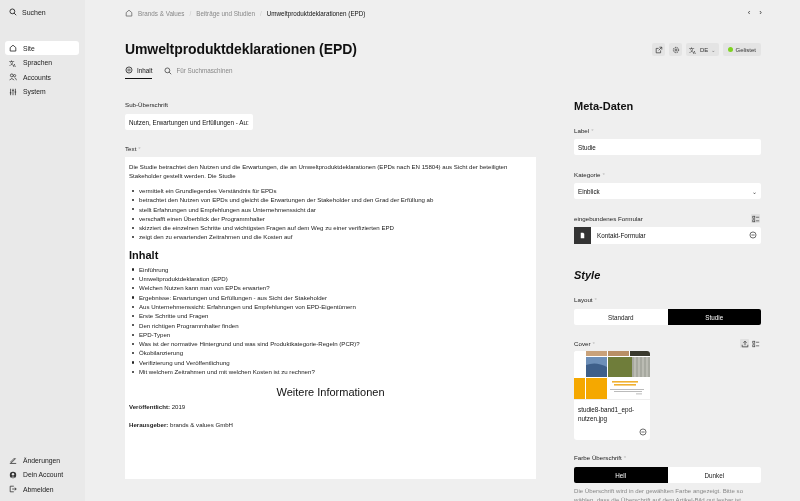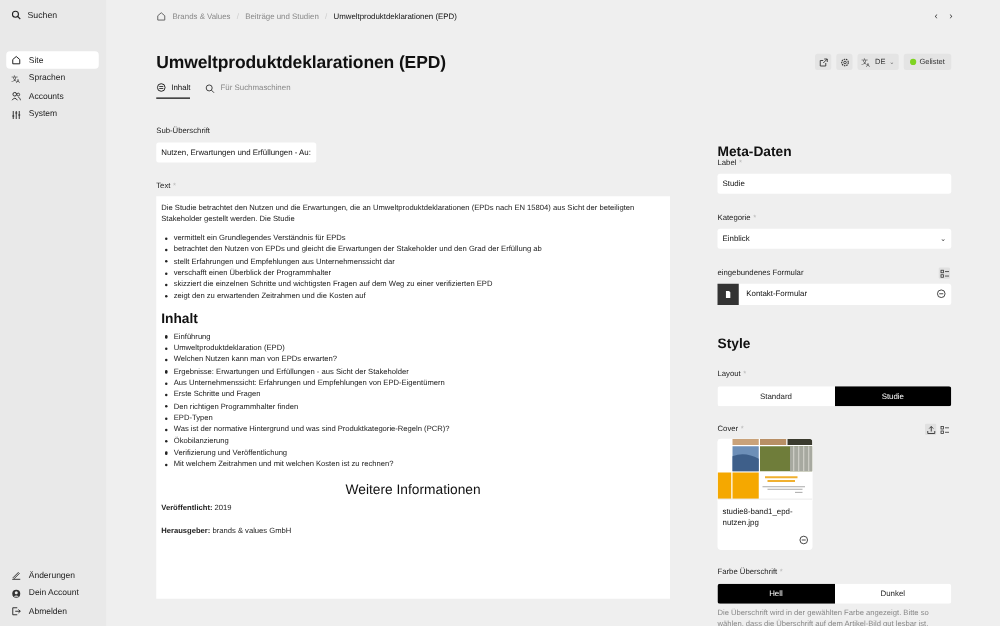--- a/index.html
+++ b/index.html
@@ -269,21 +269,21 @@
   <div class="meta-line">
     <b>Veröffentlicht:</b>
     <span>2019</span>
   </div>
   <div class="meta-line">
     <b>Herausgeber:</b>
     <span>brands &amp; values GmbH</span>
   </div>
 </div>
 
-<h2 class="section-title" style="left:574px;top:116px;">Meta-Daten</h2>
+<h2 class="section-title" style="left:574px;top:100px;">Meta-Daten</h2>
 
 <div class="field-label" style="left:574px;top:127px;">
   <span>Label</span><span class="req">*</span>
 </div>
 <div class="input" style="left:574px;top:139px;width:187px;height:16px;">Studie</div>
 
 <div class="field-label" style="left:574px;top:171px;">
   <span>Kategorie</span><span class="req">*</span>
 </div>
 <div class="input" style="left:574px;top:183px;width:187px;height:16px;justify-content:space-between;">
@@ -314,21 +314,21 @@
   </div>
   <span>Kontakt-Formular</span>
   <span class="ico remove">
     <svg viewBox="0 0 10 10">
         <circle cx="5" cy="5" r="3.8" fill="none" stroke="#333" stroke-width="0.9"></circle>
         <line x1="3" y1="5" x2="7" y2="5" stroke="#333" stroke-width="0.9"></line>
       </svg>
   </span>
 </div>
 
-<h2 class="section-title" style="left:574px;top:269px;">Style</h2>
+<h2 class="section-title" style="left:574px;top:269px;font-style:italic;">Style</h2>
 
 <div class="field-label" style="left:574px;top:296px;">
   <span>Layout</span><span class="req">*</span>
 </div>
 <div class="seg" style="left:574px;top:309px;width:187px;">
   <div>Standard</div>
   <div class="sel">Studie</div>
 </div>
 
 <div class="field-label" style="left:574px;top:340px;">

